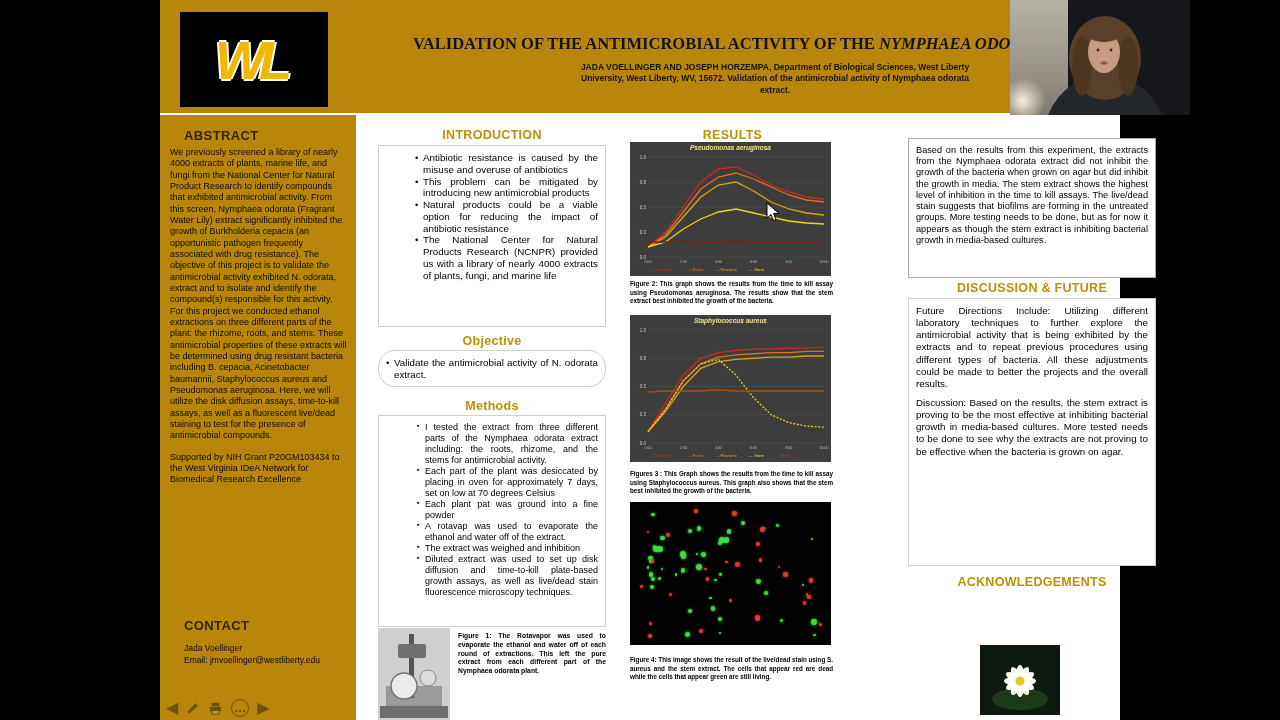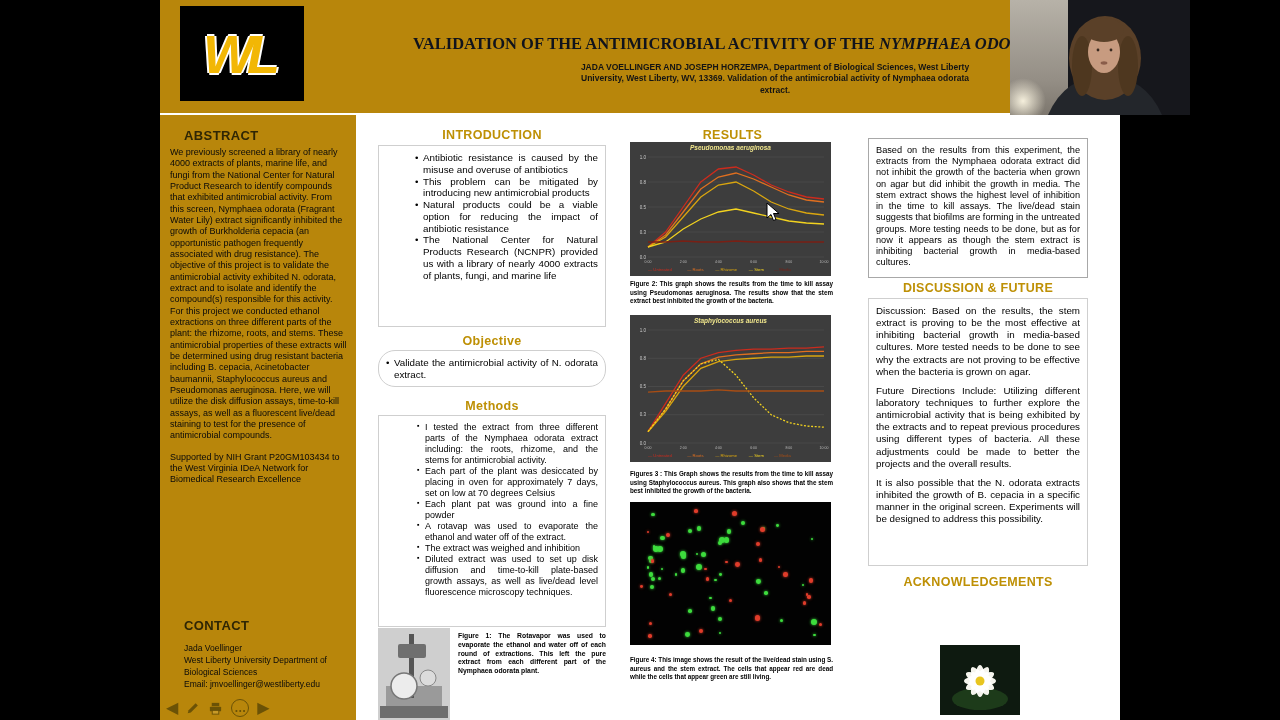--- a/index.html
+++ b/index.html
@@ -3,21 +3,21 @@
 <meta charset="utf-8">
 <style>
   * { margin:0; padding:0; box-sizing:border-box; }
   html,body { background:#000; font-family:"Liberation Sans", sans-serif; }
   .stage { position:relative; width:1280px; height:720px; background:#000; overflow:hidden; }
 
   .poster { position:absolute; left:160px; top:0; width:960px; height:720px; background:#ffffff; }
 
   
   .header { position:absolute; left:0; top:0; width:960px; height:115px; background:var(--gold,#B8860B); border-bottom:2px solid #fff; }
-  .logo { position:absolute; left:20px; top:6px; width:124px; height:95px; background:#000;
+  .logo { position:absolute; left:20px; top:12px; width:148px; height:95px; background:#000;
           display:flex; align-items:center; justify-content:center; }
   .logo-text { font-weight:900; font-style:italic; font-size:54px; letter-spacing:-7px; color:#f2b705;
                text-shadow:-2px 0 #fff, 2px 0 #fff, 0 -2px #fff, 0 2px #fff; padding-right:8px; }
   .header-title { position:absolute; left:200px; top:34px; width:760px; text-align:center;
                   font-family:"Liberation Serif", serif; font-size:16.5px; font-weight:bold; color:#10131c; white-space:nowrap; }
   .header-title .species { font-style:italic; }
   .header-authors { position:absolute; left:405px; top:62px; width:420px; text-align:center;
                     font-size:8.5px; font-weight:600; color:#141414; line-height:1.35; }
 
   
@@ -27,21 +27,21 @@
   .abstract-text .support { margin-top:10px; display:block; }
   .contact-lines { position:absolute; left:24px; right:6px; top:528px; font-size:8.5px; color:#0a0a0a; line-height:1.4; }
   .nav-icons { position:absolute; left:6px; bottom:3px; display:flex; align-items:center; gap:8px; }
   .nav-icon { color:#6b5206; font-size:16px; line-height:18px; cursor:pointer; display:inline-flex; align-items:center; justify-content:center; }
   .nav-icon.more { width:18px; height:18px; border:1.5px solid #6b5206; border-radius:50%; font-size:12px; font-weight:bold; }
 
   
   .col { position:absolute; top:0; height:720px; }
   .col1 { left:218px; width:228px; }
   .col2 { left:470px; width:205px; }
-  .col3 { left:708px; width:220px; }
+  .col3 { left:748px; width:248px; }
   .col-heading { position:absolute; left:0; right:0; text-align:center; color:var(--heading-gold,#BE9005);
                  font-weight:bold; font-size:12.5px; letter-spacing:0.3px; }
   .box { position:absolute; left:0; right:0; background:#fff; border:1px solid #cfcfcf; padding:6px 7px; overflow:hidden; }
 
   .bullets { list-style:none; }
   .bullets li { position:relative; padding-left:8px; text-align:justify; }
   .bullets li::before { content:"\2022"; position:absolute; left:0; top:0; }
   .sq-bullets li::before { content:"\25AA"; font-size:80%; }
 
   .intro-box { top:145px; height:182px; font-size:9.8px; line-height:1.2;padding-left:36px; }
@@ -88,33 +88,32 @@
 <body>
 
 <div class="stage">
   <div class="poster">
 
     <div class="header">
       <div class="logo">
         <span class="logo-text">WL</span>
       </div>
       <div class="header-title"><span>VALIDATION OF THE ANTIMICROBIAL ACTIVITY OF THE </span><span class="species">NYMPHAEA ODORATA</span><span> E</span></div>
-      <div class="header-authors">JADA VOELLINGER AND JOSEPH HORZEMPA, Department of Biological Sciences, West Liberty University, West Liberty, WV, 13369. Validation of the antimicrobial activity of Nymphaea odorata extract.</div>
+      <div class="header-authors">JADA VOELLINGER AND JOSEPH HORZEMPA, Department of Biological Sciences, West Liberty University, West Liberty, WV, 15672. Validation of the antimicrobial activity of Nymphaea odorata extract.</div>
     </div>
 
     <div class="sidebar">
       <div class="side-heading" style="top:13px">ABSTRACT</div>
       <div class="abstract-text">
         <span>We previously screened a library of nearly 4000 extracts of plants, marine life, and fungi from the National Center for Natural Product Research to identify compounds that exhibited antimicrobial activity. From this screen, Nymphaea odorata (Fragrant Water Lily) extract significantly inhibited the growth of Burkholderia cepacia (an opportunistic pathogen frequently associated with drug resistance). The objective of this project is to validate the antimicrobial activity exhibited N. odorata, extract and to isolate and identify the compound(s) responsible for this activity. For this project we conducted ethanol extractions on three different parts of the plant: the rhizome, roots, and stems. These antimicrobial properties of these extracts will be determined using drug resistant bacteria including B. cepacia, Acinetobacter baumannii, Staphylococcus aureus and Pseudomonas aeruginosa. Here, we will utilize the disk diffusion assays, time-to-kill assays, as well as a fluorescent live/dead staining to test for the presence of antimicrobial compounds.</span>
         <span class="support">Supported by NIH Grant P20GM103434 to the West Virginia IDeA Network for Biomedical Research Excellence</span>
       </div>
       <div class="side-heading" style="top:503px">CONTACT</div>
       <div class="contact-lines">
           <div>Jada Voellinger</div>
-          <div>West Liberty University Department of Biological Sciences</div>
           <div>Email: jmvoellinger@westliberty.edu</div>
         </div>
       <div class="nav-icons">
         <span class="nav-icon">◀</span>
         <span class="nav-icon">
           <svg width="14" height="14" viewBox="0 0 16 16">
               <path d="M2 14 L3 10.5 L11 2.5 L13.5 5 L5.5 13 Z" fill="#6b5206"></path>
             </svg>
         </span>
         <span class="nav-icon">
@@ -146,21 +145,21 @@
           </ul>
       </div>
       <div class="col-heading methods-heading">Methods</div>
       <div class="box methods-box">
         <ul class="bullets sq-bullets">
             <li>I tested the extract from three different parts of the Nymphaea odorata extract including: the roots, rhizome, and the stems for antimicrobial activity.</li>
             <li>Each part of the plant was desiccated by placing in oven for approximately 7 days, set on low at 70 degrees Celsius</li>
             <li>Each plant pat was ground into a fine powder</li>
             <li>A rotavap was used to evaporate the ethanol and water off of the extract.</li>
             <li>The extract was weighed and inhibition</li>
-            <li>Diluted extract was used to set up disk diffusion and time-to-kill plate-based growth assays, as well as live/dead level fluorescence microscopy techniques.</li>
+            <li>Diluted extract was used to set up disk diffusion and time-to-kill plate-based growth assays, as well as live/dead stain fluorescence microscopy techniques.</li>
           </ul>
       </div>
       <div class="fig1-row">
         <svg class="fig1-photo" viewBox="0 0 72 92">
           <rect width="72" height="92" fill="#cfcfcf"></rect>
           <rect x="8" y="58" width="56" height="26" fill="#9a9a9a"></rect>
           <rect x="31" y="6" width="5" height="64" fill="#555"></rect>
           <rect x="20" y="16" width="28" height="14" rx="2" fill="#6f6f6f"></rect>
           <circle cx="26" cy="58" r="13" fill="#ececec" stroke="#777" stroke-width="1.5"></circle>
           <circle cx="50" cy="50" r="8" fill="#dcdcdc" stroke="#888"></circle>
@@ -311,23 +310,22 @@
           <div class="dot" style="height: 5.0704px; width: 5.0704px; left: 50.872%; top: 6.23625%; background: rgb(224, 60, 42); box-shadow: rgb(224, 60, 42) 0px 0px 3px;"></div>
           <div class="dot" style="height: 3.24476px; width: 3.24476px; left: 19.4704%; top: 63.4961%; background: rgb(224, 60, 42); box-shadow: rgb(224, 60, 42) 0px 0px 3px;"></div>
         </div>
       <div class="figcaption fig4-caption">Figure 4: This image shows the result of the live/dead stain using S. aureus and the stem extract. The cells that appear red are dead while the cells that appear green are still living.</div>
     </div>
 
     <div class="col col3">
       <div class="box results-box">Based on the results from this experiment, the extracts from the Nymphaea odorata extract did not inhibit the growth of the bacteria when grown on agar but did inhibit the growth in media. The stem extract shows the highest level of inhibition in the time to kill assays. The live/dead stain suggests that biofilms are forming in the untreated groups. More testing needs to be done, but as for now it appears as though the stem extract is inhibiting bacterial growth in media-based cultures.</div>
       <div class="col-heading discussion-heading">DISCUSSION &amp; FUTURE</div>
       <div class="box discussion-box">
+          <div class="para">Future Directions Include: Utilizing different laboratory techniques to further explore the antimicrobial activity that is being exhibited by the extracts and to repeat previous procedures using different types of bacteria. All these adjustments could be made to better the projects and the overall results.</div>
           <div class="para">Discussion: Based on the results, the stem extract is proving to be the most effective at inhibiting bacterial growth in media-based cultures. More tested needs to be done to see why the extracts are not proving to be effective when the bacteria is grown on agar.</div>
-          <div class="para">Future Directions Include: Utilizing different laboratory techniques to further explore the antimicrobial activity that is being exhibited by the extracts and to repeat previous procedures using different types of bacteria. All these adjustments could be made to better the projects and the overall results.</div>
-          <div class="para">It is also possible that the N. odorata extracts inhibited the growth of B. cepacia in a specific manner in the original screen. Experiments will be designed to address this possibility.</div>
         </div>
       <div class="col-heading ack-heading">ACKNOWLEDGEMENTS</div>
       <svg class="lily" viewBox="0 0 80 70">
         <rect width="80" height="70" fill="#0e1a10"></rect>
         <ellipse cx="40" cy="54" rx="28" ry="11" fill="#1d3b1a"></ellipse>
         <g transform="translate(40,36)">
           <ellipse rx="16" ry="5" fill="#f5f5ee" transform="rotate(0)"></ellipse>
           <ellipse rx="16" ry="5" fill="#f5f5ee" transform="rotate(30)"></ellipse>
           <ellipse rx="16" ry="5" fill="#f5f5ee" transform="rotate(60)"></ellipse>
           <ellipse rx="16" ry="5" fill="#f5f5ee" transform="rotate(90)"></ellipse>

